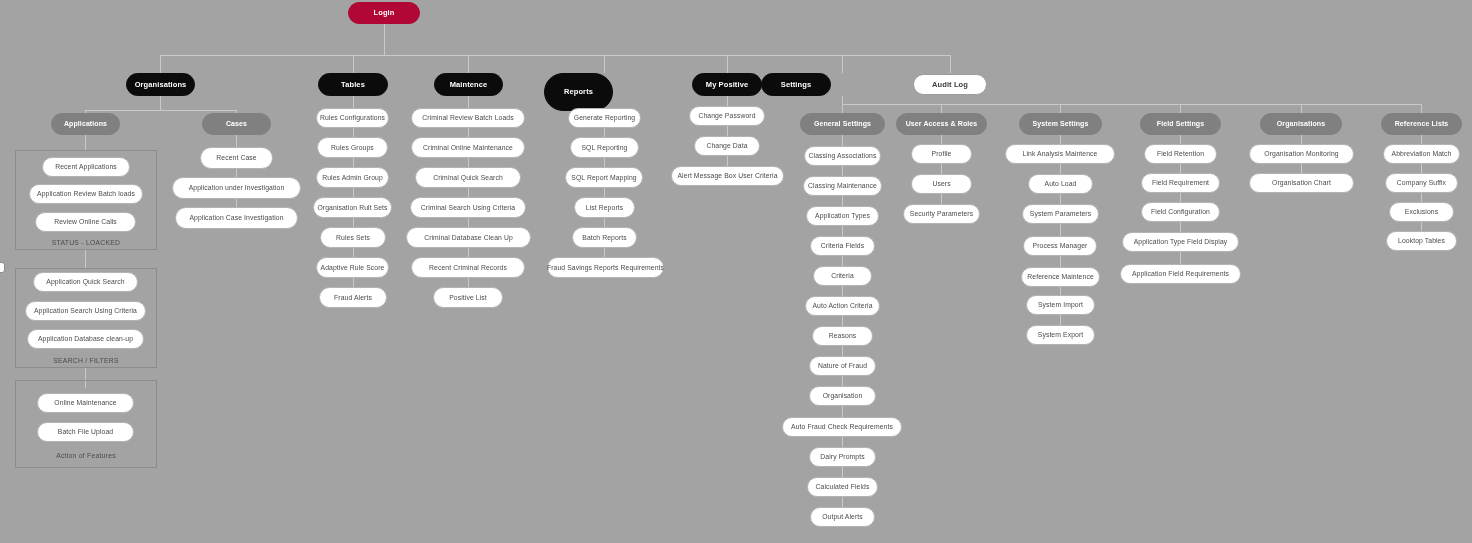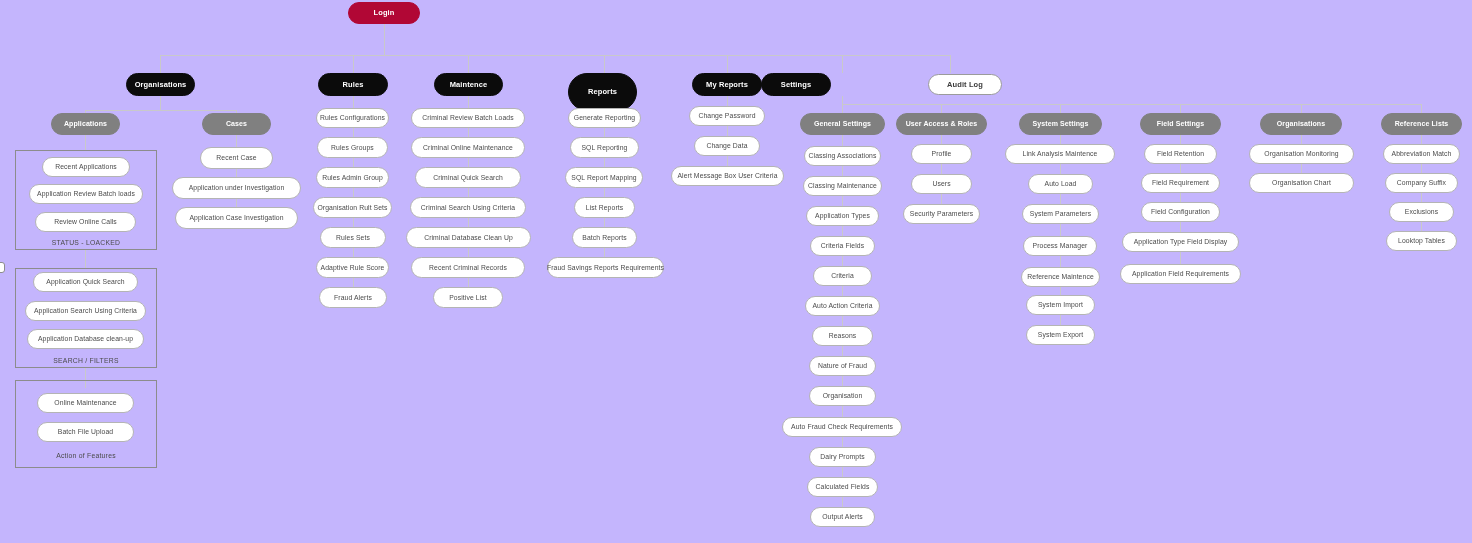--- a/index.html
+++ b/index.html
@@ -9,21 +9,21 @@
     background: #ffffff;
   }
   body {
     font-family: "Liberation Sans", sans-serif;
     -webkit-font-smoothing: antialiased;
   }
   #canvas {
     position: relative;
     width: 1472px;
     height: 543px;
-    background: #c4b5fd;
+    background: #a3a3a3;
     overflow: hidden;
   }
   #edges {
     position: absolute;
     left: 0;
     top: 0;
     width: 1472px;
     height: 543px;
     pointer-events: none;
   }
@@ -214,35 +214,35 @@
   </svg>
 
   <div class="node root" style="left:348px; top:2px; width:72px; height:22px;">
     <span>Login</span>
   </div>
 
   <div class="node lvl1" style="left:126px; top:73px; width:69px; height:23px;">
     <span>Organisations</span>
   </div>
   <div class="node lvl1" style="left:318px; top:73px; width:70px; height:23px;">
-    <span>Rules</span>
+    <span>Tables</span>
   </div>
   <div class="node lvl1" style="left:434px; top:73px; width:69px; height:23px;">
     <span>Maintence</span>
   </div>
-  <div class="node lvl1" style="left:568px; top:73px; width:69px; height:38px;">
+  <div class="node lvl1" style="left:544px; top:73px; width:69px; height:38px;">
     <span>Reports</span>
   </div>
   <div class="node lvl1" style="left:692px; top:73px; width:70px; height:23px;">
-    <span>My Reports</span>
+    <span>My Positive</span>
   </div>
   <div class="node lvl1" style="left:761px; top:73px; width:70px; height:23px;">
     <span>Settings</span>
   </div>
-  <div class="node lvl1-outline" style="left:913px; top:74px; width:74px; height:21px;margin-left:15px;">
+  <div class="node lvl1-outline" style="left:913px; top:74px; width:74px; height:21px;">
     <span>Audit Log</span>
   </div>
 
   <div class="node cat" style="left:51px; top:113px; width:69px; height:22px;">
     <span>Applications</span>
   </div>
   <div class="node cat" style="left:202px; top:113px; width:69px; height:22px;">
     <span>Cases</span>
   </div>
   <div class="node cat" style="left:800px; top:113px; width:85px; height:22px;">

